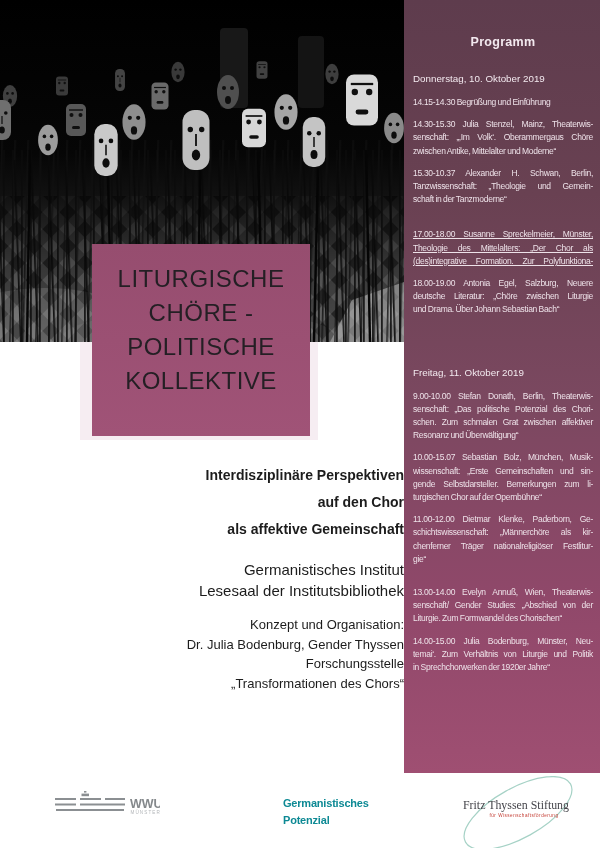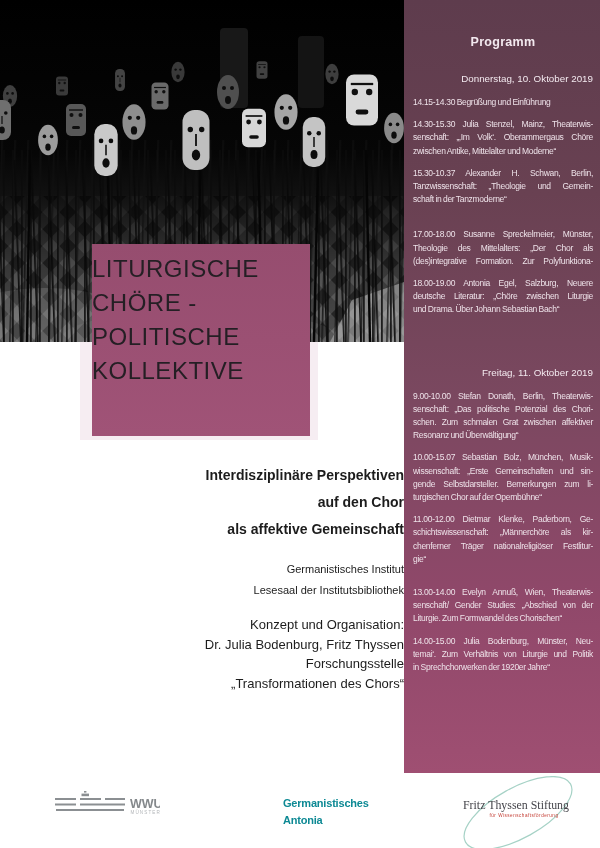--- a/index.html
+++ b/index.html
@@ -6,41 +6,41 @@
   .poster{position:relative;width:600px;height:848px;background:#ffffff;overflow:hidden;
           font-family:"Liberation Sans",sans-serif;}
 
   
   .photo{position:absolute;left:0;top:0;width:404px;height:342px;}
 
   
   .panel-light{position:absolute;left:80px;top:342px;width:238px;height:98px;background:#f6edf2;}
   .title-box{position:absolute;left:92px;top:244px;width:218px;height:192px;
              background:linear-gradient(180deg,#964d6f,#a05377);}
-  .title-text{padding-top:8px;text-align:left;white-space:pre-line;
+  .title-text{padding-top:18px;text-align:center;white-space:pre-line;
               font-size:24px;line-height:34px;letter-spacing:0.5px;color:#241f24;font-weight:400;}
 
   
   .left-details{position:absolute;left:0;top:462px;width:404px;text-align:right;color:#1c1c1c;}
   .subtitle{font-weight:bold;font-size:14px;line-height:27px;white-space:pre-line;}
   .date-range{font-weight:bold;font-size:14px;margin-top:13px;}
-  .venue{font-size:11px;line-height:21px;margin-top:16px;white-space:pre-line;}
+  .venue{font-size:15px;line-height:21px;margin-top:16px;white-space:pre-line;}
   .organisation{font-size:13px;line-height:19.5px;margin-top:14px;white-space:pre-line;}
 
   
   .program{position:absolute;left:404px;top:0;width:196px;height:773px;box-sizing:border-box;
            padding:35px 7px 0 9px;
            background:linear-gradient(180deg,#5e3c4d 0%,#694152 25%,#7b4860 52%,#90486a 78%,#9f4f72 100%);
            color:#eee2e9;}
   .program-title{text-align:center;font-size:12.5px;font-weight:600;color:#f3e9ef;letter-spacing:0.3px;}
-  .day-heading{text-align:right;font-size:9.8px;margin-top:24px;color:#f3e9ef;}
+  .day-heading{text-align:left;font-size:9.8px;margin-top:24px;color:#f3e9ef;}
   .day-heading.second{margin-top:50px;}
   .entry{margin-top:9px;font-size:8.5px;line-height:13.2px;letter-spacing:-0.3px;word-spacing:-0.5px;}
   .entry.first{margin-top:12px;}
-  .entry.break{margin-top:22px;}
+  .entry.break{margin-top:22px;text-decoration:underline;}
   .entry.break2{margin-top:20px;}
   .jline{text-align:justify;text-align-last:justify;}
   .jline.last{text-align-last:left;}
 
   
   .logo-wwu{position:absolute;left:55px;top:791px;}
   .logo-germ{position:absolute;left:283px;top:795px;color:#0d8994;font-weight:bold;
              font-size:11px;line-height:17px;letter-spacing:-0.2px;}
   .logo-thyssen{position:absolute;left:436px;top:776px;}
 </style>
@@ -159,21 +159,21 @@
 KOLLEKTIVE</div>
   </div>
 
   <div class="left-details">
     <div class="subtitle">Interdisziplinäre Perspektiven
 auf den Chor
 als affektive Gemeinschaft</div>
     <div class="venue">Germanistisches Institut
 Lesesaal der Institutsbibliothek</div>
     <div class="organisation">Konzept und Organisation:
-Dr. Julia Bodenburg, Fritz Thyssen
+Dr. Julia Bodenburg, Gender Thyssen
 Forschungsstelle
 „Transformationen des Chors“</div>
   </div>
 
   <aside class="program">
     <div class="program-title">Programm</div>
 
     <div class="day-heading">Donnerstag, 10. Oktober 2019</div>
     <div class="entry first">
         <div class="jline last">14.15-14.30 Begrüßung und Einführung</div>
@@ -242,21 +242,21 @@
         <rect x="25" y="12.5" width="45" height="2"></rect>
         <rect x="1" y="18" width="68" height="2"></rect>
       </g>
       <text x="75" y="16.5" font-family="Liberation Sans, sans-serif" font-size="12.5" font-weight="bold" fill="#85898c">WWU</text>
       <text x="75.5" y="23" font-family="Liberation Sans, sans-serif" font-size="4.6" letter-spacing="1.1" fill="#b4b7ba">MÜNSTER</text>
     </svg>
   </div>
 
   <div class="logo-germ">
     <div>Germanistisches</div>
-    <div>Antonia</div>
+    <div>Potenzial</div>
   </div>
 
   <div class="logo-thyssen">
     <svg width="160" height="72" viewBox="0 0 160 72">
       <ellipse cx="82" cy="37" rx="60" ry="25" fill="none" stroke="#a6d2c6" stroke-width="1.2" transform="rotate(-29 82 37)"></ellipse>
       <text x="80" y="33" text-anchor="middle" font-family="Liberation Serif, serif" font-size="13" fill="#44444a" textLength="106" lengthAdjust="spacingAndGlyphs">Fritz Thyssen Stiftung</text>
       <text x="88" y="41" text-anchor="middle" font-family="Liberation Sans, sans-serif" font-size="4.6" letter-spacing="0.5" fill="#c33b31">für Wissenschaftsförderung</text>
     </svg>
   </div>
 

